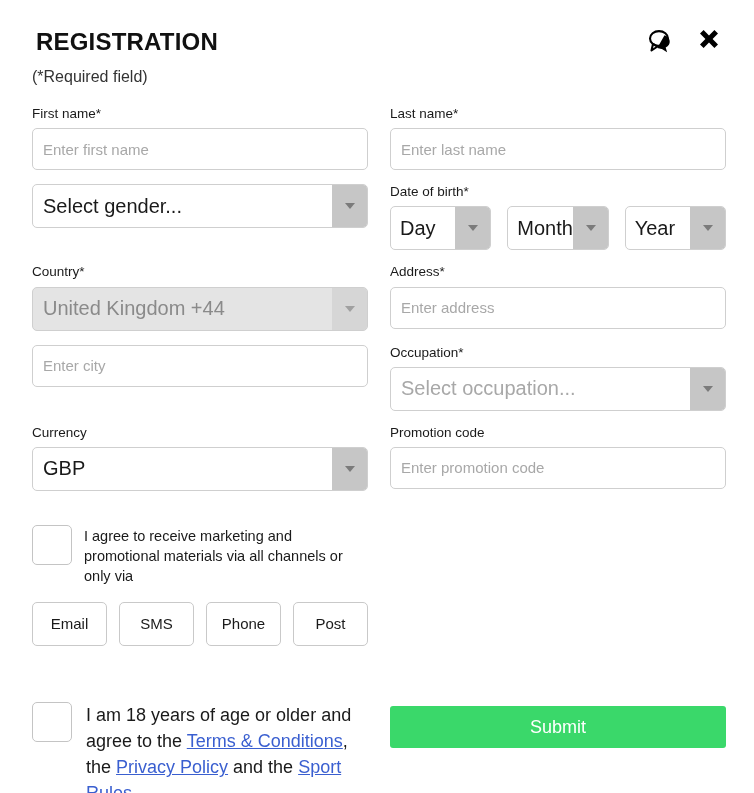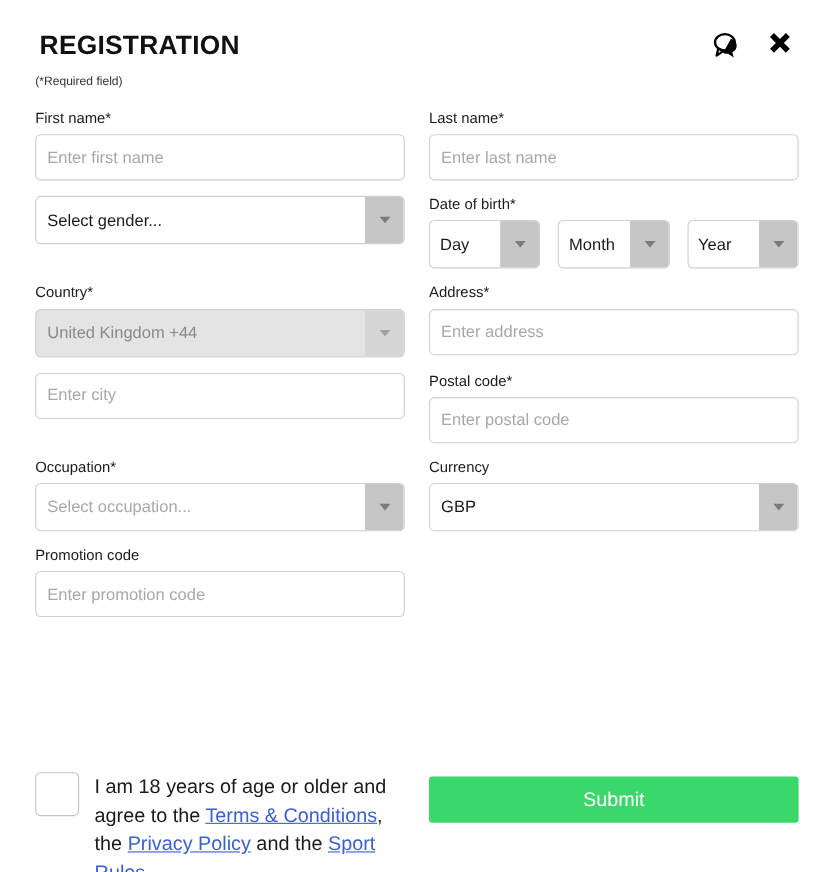--- a/index.html
+++ b/index.html
@@ -49,21 +49,21 @@
   }
   .icon-btn {
     background: none;
     border: 0;
     padding: 0;
     cursor: pointer;
     line-height: 0;
     display: block;
   }
   .required-note {
-    font-size: 11px;
+    font-size: 16px;
     color: #333333;
     padding-left: 4px;
     margin-top: 10px;
   }
 
   
   .form-grid {
     margin-top: 20px;
     display: grid;
     grid-template-columns: 336px 336px;
@@ -112,21 +112,21 @@
     display: flex;
     align-items: stretch;
     overflow: hidden;
     cursor: pointer;
   }
   .select-value {
     flex: 1 1 auto;
     display: flex;
     align-items: center;
     padding: 0 10px;
-    font-size: 15px;
+    font-size: 20px;
     color: #1a1a1a;
     white-space: nowrap;
     overflow: hidden;
   }
   .select-value.placeholder {
     color: #a8a8a8;
   }
   .select-arrow {
     flex: 0 0 34px;
     background: #c6c6c6;
@@ -330,24 +330,20 @@
       </div>
     </div>
     <div class="field">
       <label class="field-label">Address*</label>
       <input class="text-input" type="text" placeholder="Enter address" style="">
     </div>
 
     <div class="field">
       <input class="text-input" type="text" placeholder="Enter city" style="">
     </div>
-    <div class="field">
-      <label class="field-label">Postal code*</label>
-      <input class="text-input" type="text" placeholder="Enter postal code" style="">
-    </div>
 
     <div class="field">
       <label class="field-label">Occupation*</label>
       <div class="select">
         <span class="select-value placeholder">Select occupation...</span>
         <span class="select-arrow">
             <span class="tri"></span>
           </span>
       </div>
     </div>
@@ -358,20 +354,32 @@
         <span class="select-arrow">
             <span class="tri"></span>
           </span>
       </div>
     </div>
 
     <div class="field">
       <label class="field-label">Promotion code</label>
       <input class="text-input" type="text" placeholder="Enter promotion code" style="">
     </div>
+    <div class="marketing">
+      <div class="check-row">
+        <div class="checkbox"></div>
+        <div class="check-text">I agree to receive marketing and promotional materials via all channels or only via</div>
+      </div>
+      <div class="channel-row">
+        <button class="channel-btn">Email</button>
+        <button class="channel-btn">SMS</button>
+        <button class="channel-btn">Phone</button>
+        <button class="channel-btn">Post</button>
+      </div>
+    </div>
 
   </div>
 
   <div class="bottom">
     <div class="age-row">
       <div class="checkbox"></div>
       <div class="age-text">
         <span>I am 18 years of age or older and agree to the </span><a>Terms &amp; Conditions</a><span>, the </span><a>Privacy Policy</a><span> and the </span><a>Sport Rules</a>
       </div>
     </div>

